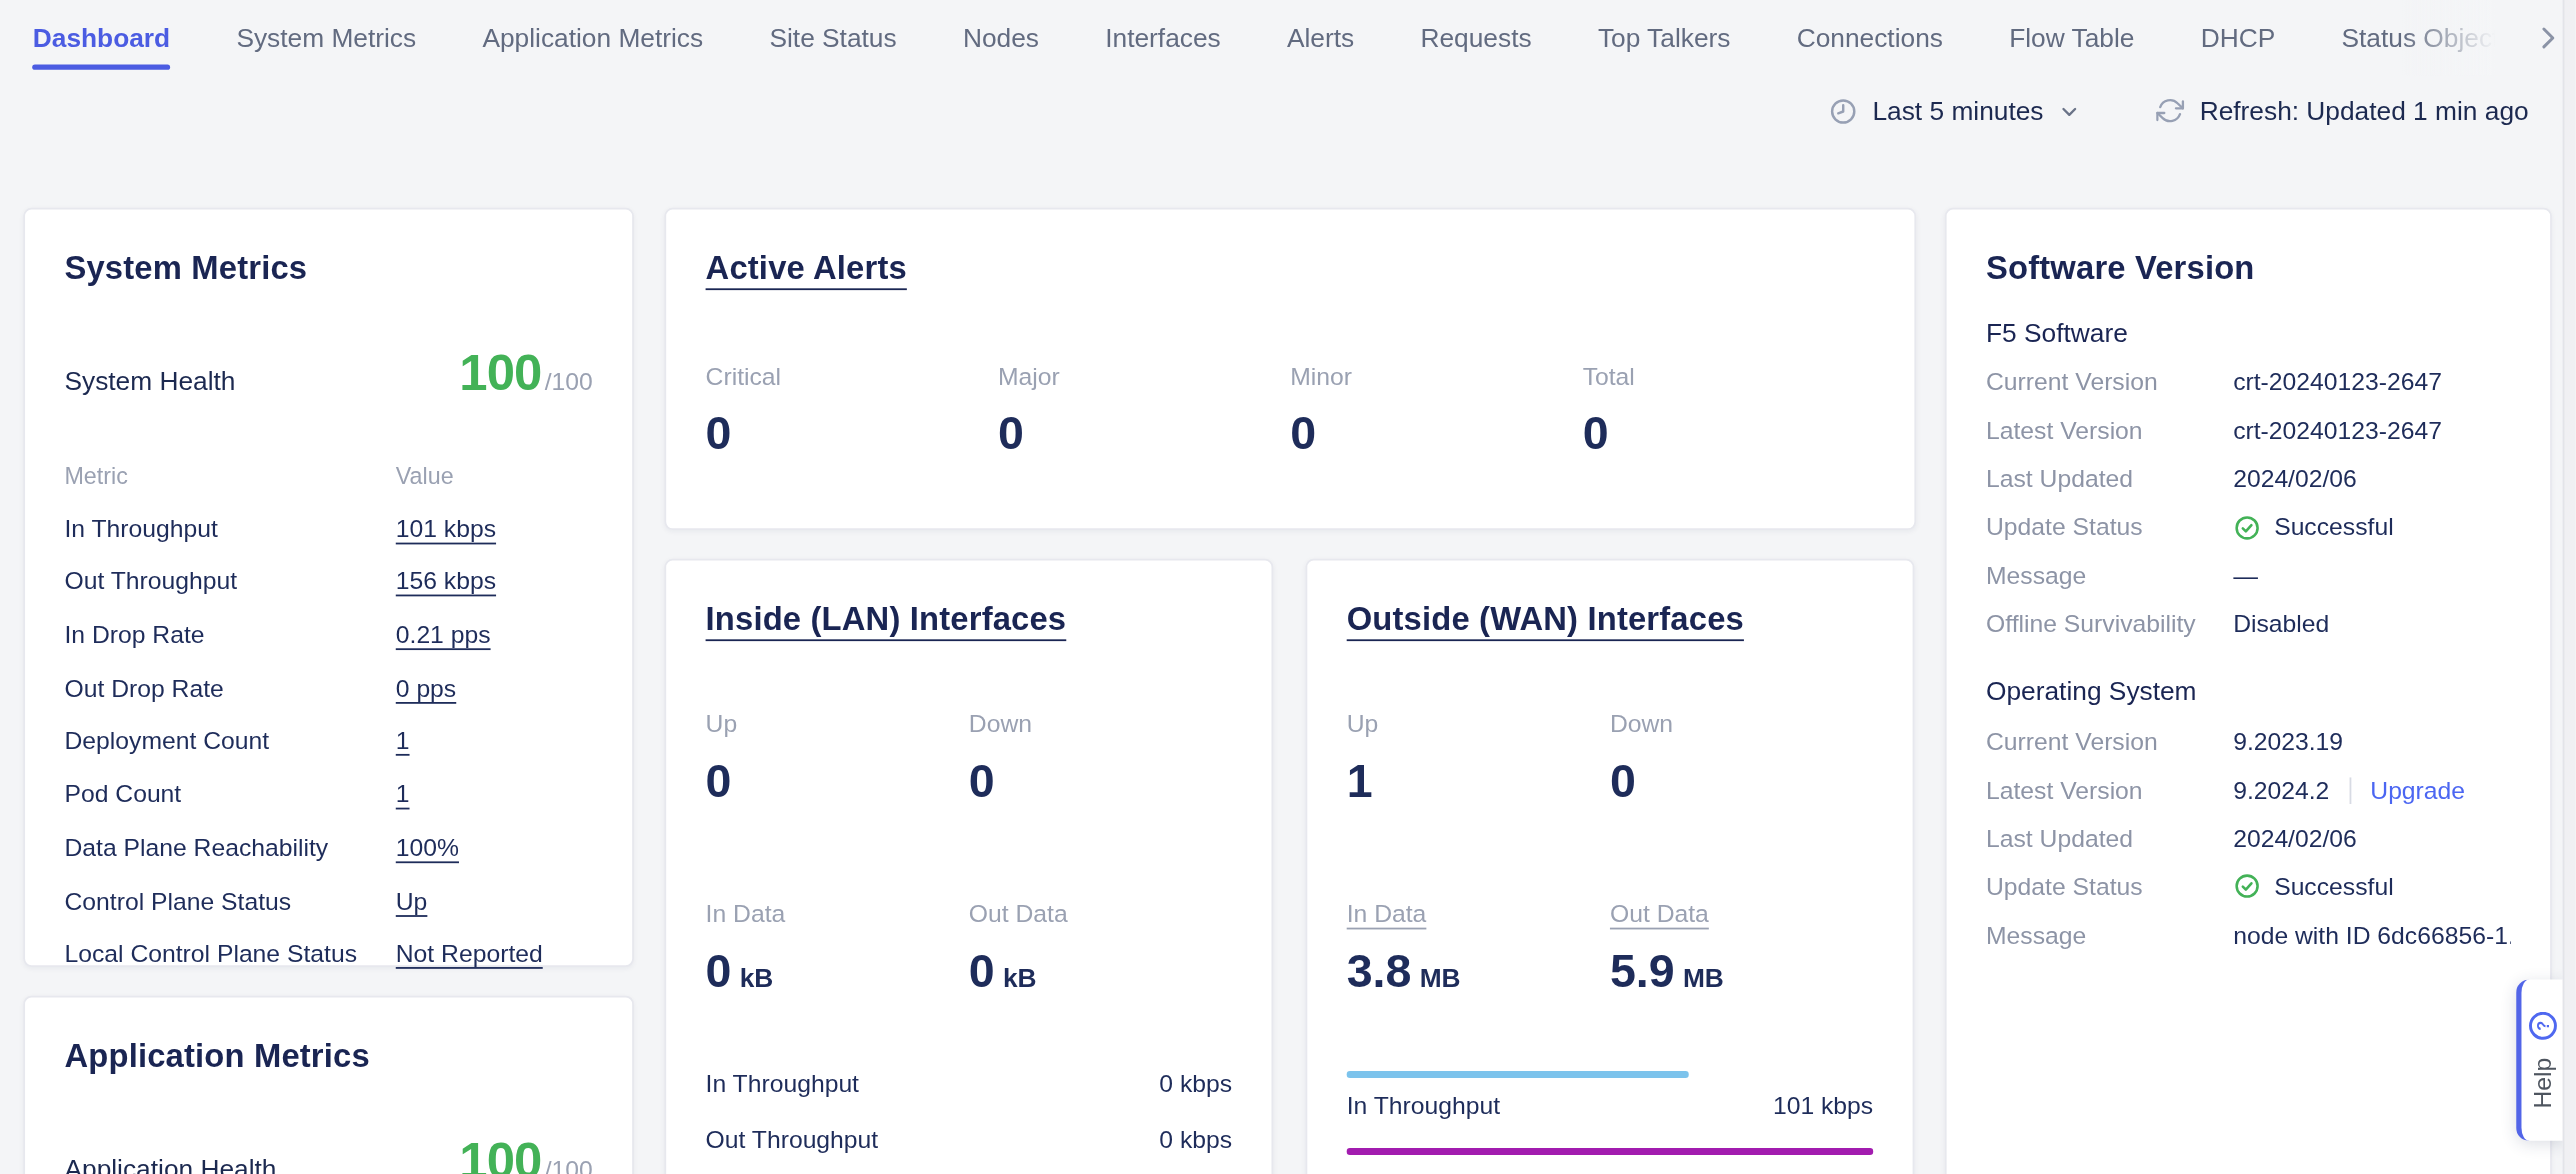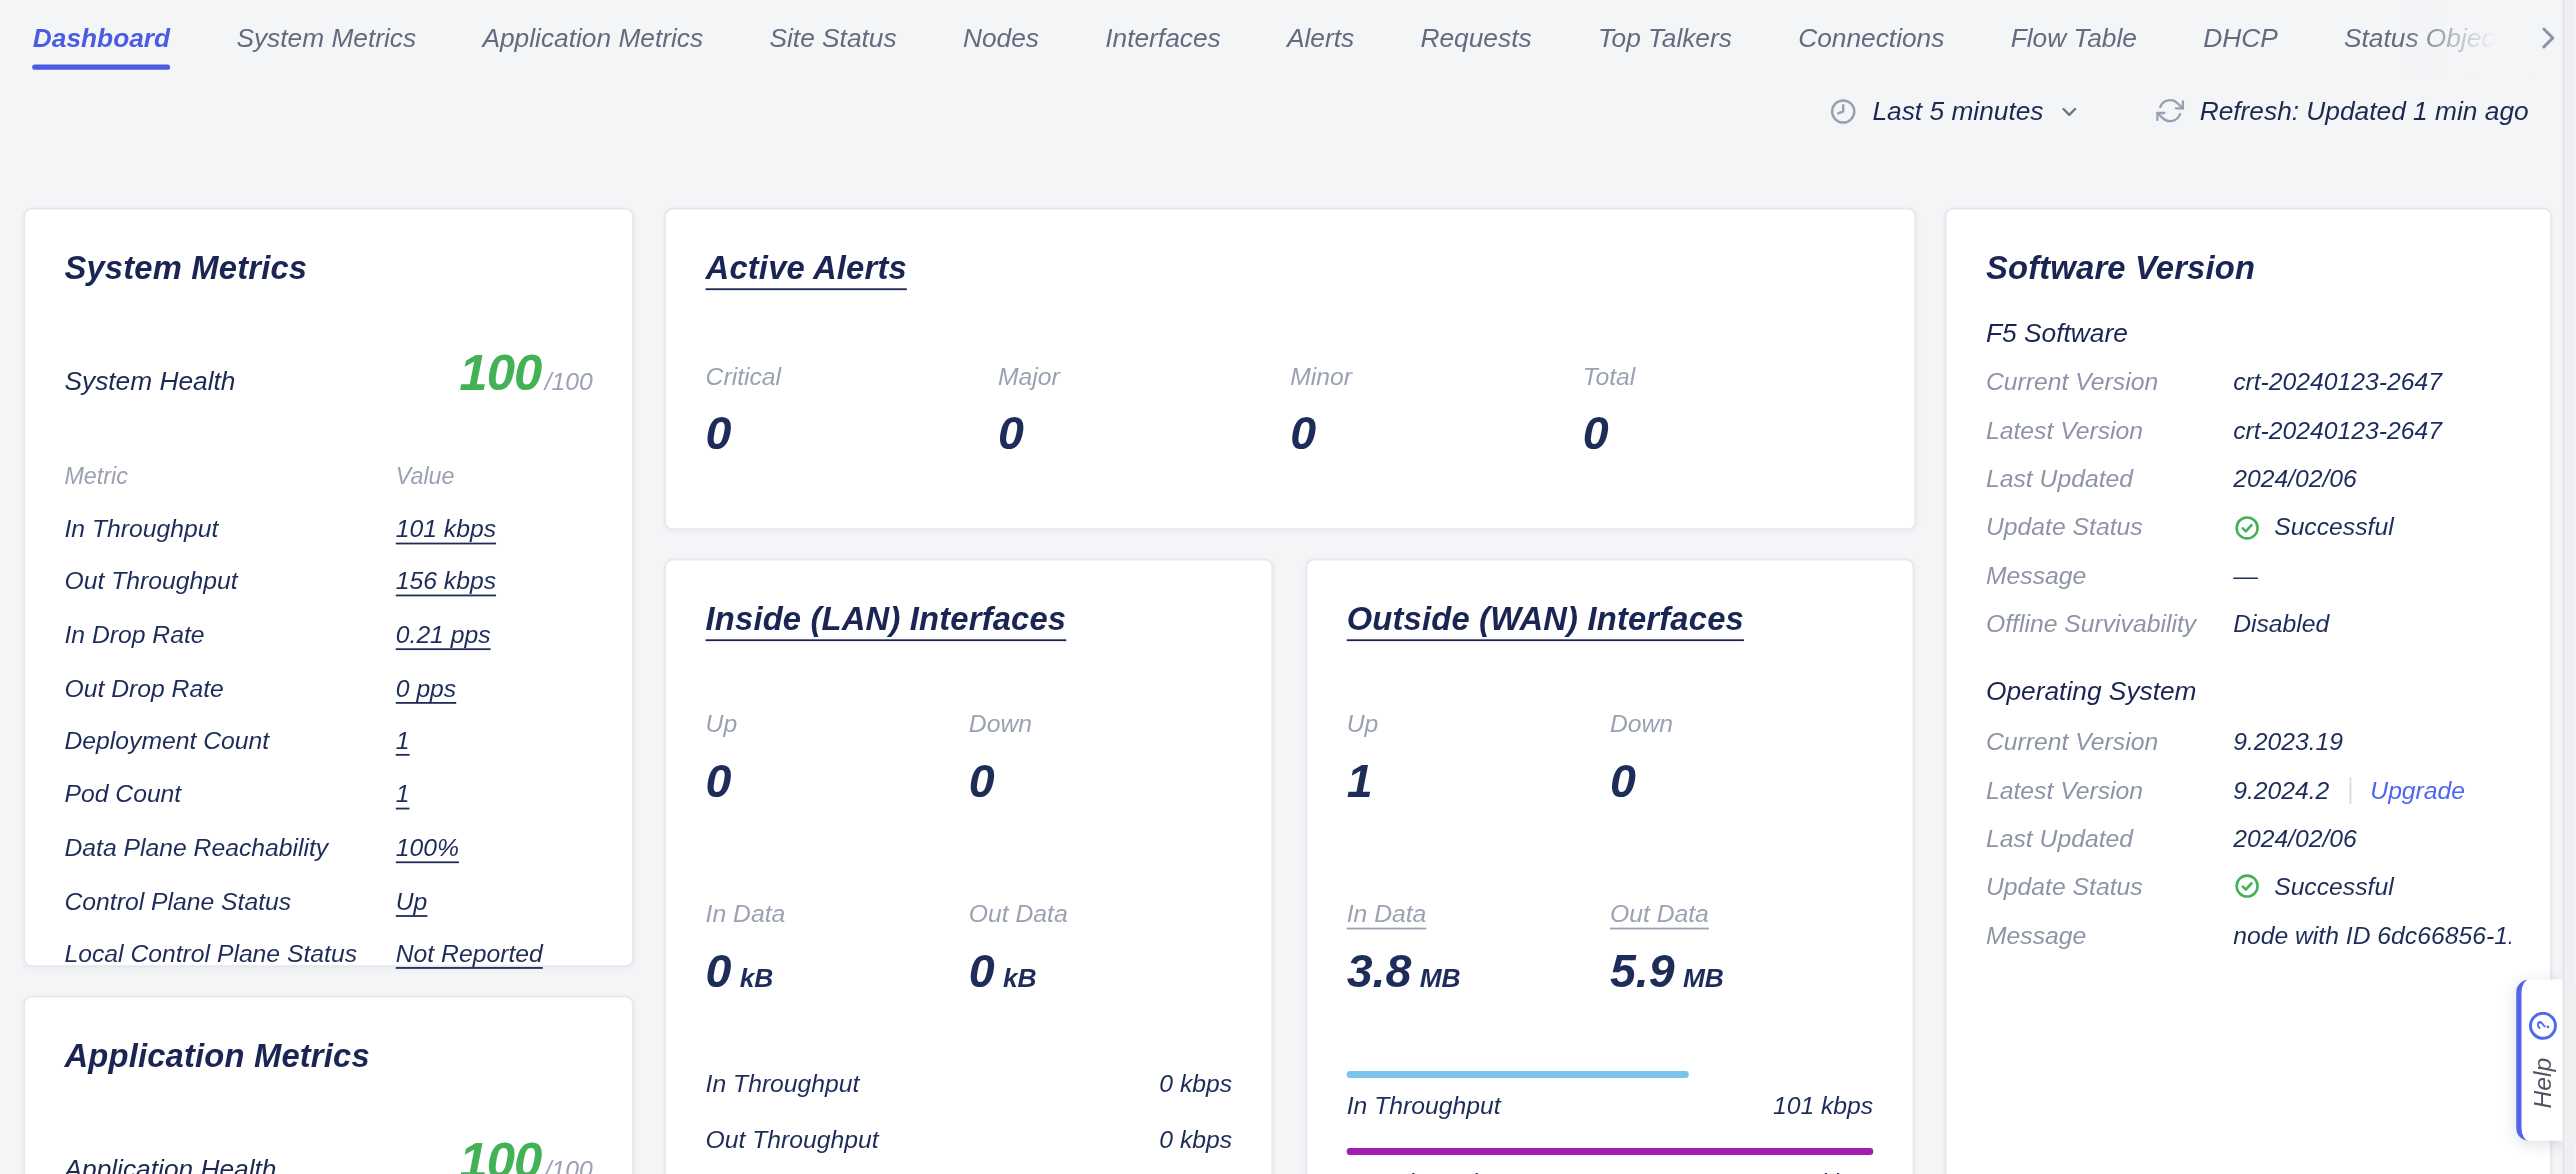--- a/index.html
+++ b/index.html
@@ -1,17 +1,17 @@
 <!DOCTYPE html>
 <html style="font-size:14.7px"><head>
 <meta charset="utf-8">
 <style>
   html,body{margin:0;padding:0;background:#f4f5f7;}
   .viewport{position:relative;width:2576px;height:1174px;overflow:hidden;background:#f4f5f7;
-    font-family:"Liberation Sans","DejaVu Sans",sans-serif;font-style:italic;}
+    font-family:"Liberation Sans","DejaVu Sans",sans-serif;}
   .stage{position:absolute;top:0;left:0;width:1438px;height:656px;transform:scale(1.79082);transform-origin:0 0;}
 
   
   .topnav{position:absolute;top:0;left:0;width:1438px;height:42px;}
   .tabs{display:flex;gap:37px;align-items:stretch;height:100%;padding:0 55px 0 18.3px;white-space:nowrap;overflow:hidden;}
   .tab{font-size:14.7px;font-weight:500;color:#626b80;cursor:pointer;position:relative;display:flex;align-items:center;}
   .tab.active{color:#4b5ce2;font-weight:700;}
   .tab.active::after{content:"";position:absolute;left:0;right:0;bottom:2.8px;height:2.8px;border-radius:1.8px;background:#4b5ce2;}
   .nav-fade{position:absolute;top:0;right:22px;width:75px;height:100%;pointer-events:none;
     background:linear-gradient(to right, rgba(244,245,247,0), #f4f5f7 70%);}

